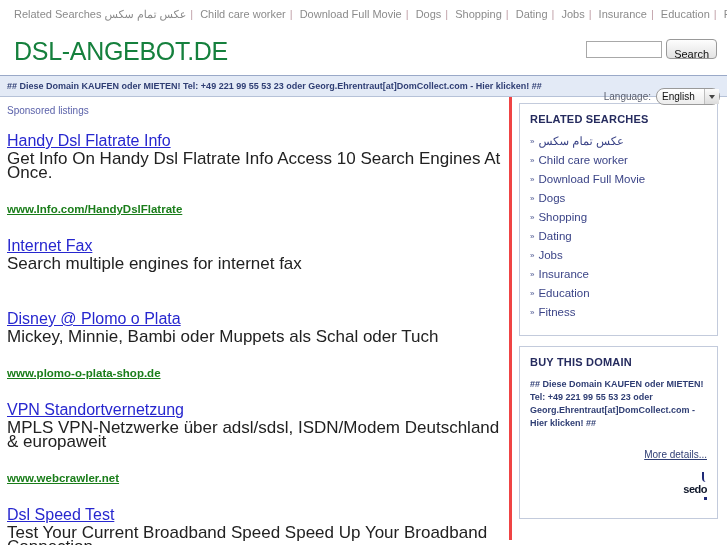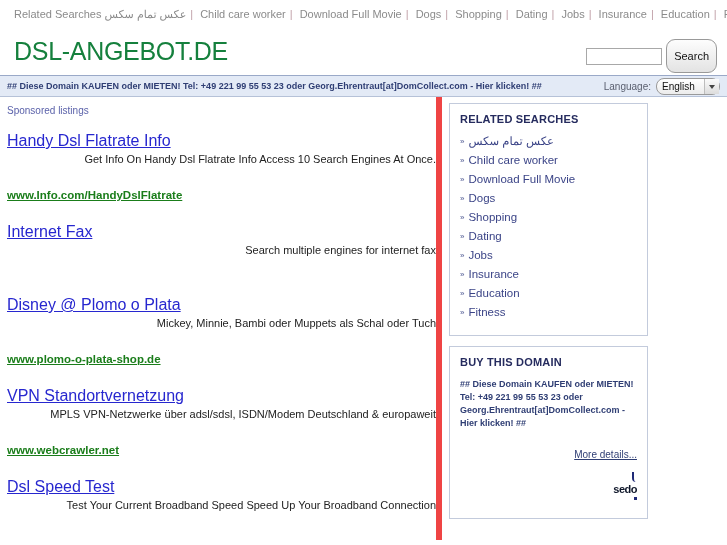--- a/index.html
+++ b/index.html
@@ -64,25 +64,25 @@
     width: 76px;
     height: 17px;
     border: 1px solid #a8a8a8;
     background: #ffffff;
     font-size: 11px;
     padding: 1px 3px;
     margin-right: 4px;
     outline: none;
   }
   #search-button {
-    height: 34px;
+    height: 20px;
     padding: 8px 7px;
     font-size: 11px;
     border: 1px solid #999999;
-    border-radius: 9px;
+    border-radius: 4px;
     background: linear-gradient(#fdfdfd, #e3e3e3);
     color: #111111;
     cursor: pointer;
   }
 
   
   #banner-bar {
     position: relative;
     height: 22px;
     background: #e3eaf6;
@@ -95,21 +95,21 @@
   #banner-text {
     color: #2f3e74;
     font-size: 9px;
     font-weight: bold;
     white-space: nowrap;
     text-decoration: none;
   }
   #language-area {
     position: absolute;
     right: 7px;
-    top: 2px;
+    top: 12px;
     display: flex;
     align-items: center;
   }
   #language-label {
     color: #5b6070;
     font-size: 10px;
     margin-right: 5px;
   }
   #language-select {
     position: relative;
@@ -143,23 +143,23 @@
     border-right: 3px solid transparent;
     border-top: 4px solid #444444;
   }
 
   
   #main {
     display: flex;
     height: 443px;
   }
   #content {
-    width: 442px;
+    width: 512px;
     padding: 8px 0 0 7px;
-    border-right: 6px solid #ef4444;
+    border-right: 3px solid #ef4444;
   }
   #sponsored-label {
     color: #5b62aa;
     font-size: 10px;
     margin-bottom: 16px;
   }
 
   .ad {
     margin-bottom: 20px;
   }
@@ -167,24 +167,23 @@
     display: inline-block;
     color: #2727cf;
     font-size: 16px;
     text-decoration: underline;
     line-height: 18px;
     margin-bottom: 2px;
     cursor: pointer;
   }
   .ad-desc {
     color: #222222;
-    font-size: 11px;
+    font-size: 17px;
     line-height: 14px;
     margin-bottom: 1px;
-    text-align: right;
   }
   .ad-url {
     display: inline-block;
     color: #1a7d1a;
     font-size: 11.5px;
     font-weight: bold;
     text-decoration: underline;
     cursor: pointer;
     text-align: right;
   }

